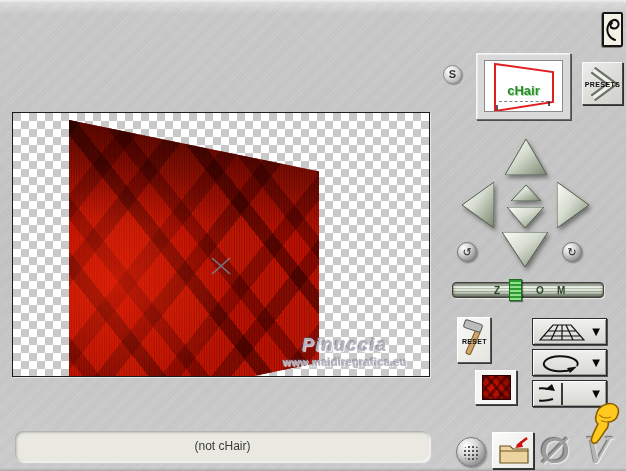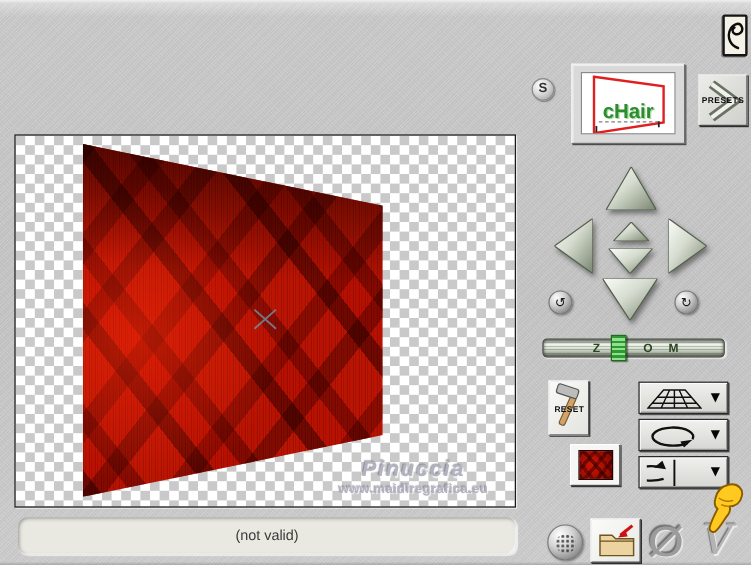--- a/index.html
+++ b/index.html
@@ -20,21 +20,21 @@
   .top-highlight { left:0; top:0; width:626px; height:3px;
     background:linear-gradient(180deg,#efefef,#d8d8d8); }
   .bottom-shade { left:0; bottom:0; width:626px; height:3px;
     background:linear-gradient(180deg,rgba(0,0,0,0),rgba(0,0,0,.18)); }
   #about-btn { left:602px; top:12px; width:21px; height:35px;
     background:#f4f1e6; border:2px solid #151515; border-radius:2px;
     box-shadow:-1px 1px 0 rgba(0,0,0,.35);
     display:flex; align-items:center; justify-content:center; cursor:pointer; }
 
   
-  #preview-panel { left:12px; top:112px; width:418px; height:311px;
+  #preview-panel { left:12px; top:112px; width:418px; height:265px;
     border:1px solid #1b1b1b;
     background:
       conic-gradient(#ffffff 90deg, #c9c9c9 90deg 180deg, #ffffff 180deg 270deg, #c9c9c9 270deg);
     background-size:16px 16px;
     overflow:hidden;
     box-shadow:1px 1px 0 rgba(255,255,255,.6); }
 
   #red-quad { left:56px; top:7px; width:250px; height:294px;
     clip-path:polygon(0 0, 100% 17.5%, 100% 82.5%, 0 100%);
     background:
@@ -65,21 +65,21 @@
     background:radial-gradient(circle at 34% 30%, #ffffff, #d9d9d9 45%, #a8a8a8 85%);
     border:1px solid #8c8c8c; box-shadow:1px 1px 1px rgba(0,0,0,.35);
     text-align:center; line-height:17px; font-size:11px; font-weight:bold; color:#333; cursor:pointer; }
 
   
   #preset-frame { left:476px; top:53px; width:95px; height:67px;
     background:#d9d9d9; border:1px solid; border-color:#f4f4f4 #6e6e6e #6e6e6e #f4f4f4;
     box-shadow:1px 1px 0 #4c4c4c, inset 1px 1px 0 #ededed; cursor:pointer; }
   #preset-inner { left:7px; top:6px; width:79px; height:52px; background:#fff; border:1px solid #8a8a8a; overflow:hidden; }
   #preset-caption { left:0; top:22px; width:100%; text-align:center;
-    font-size:17px; font-weight:bold; color:#2e8b2e; letter-spacing:0;
+    font-size:13px; font-weight:bold; color:#2e8b2e; letter-spacing:0;
     text-shadow:1px 1px 0 rgba(140,210,140,.8); }
   #thumb-ticks { left:14px; top:40px; width:50px; height:0;
     border-top:1px dashed #555; opacity:.75; }
 
   
   #presets-button { left:582px; top:62px; width:41px; height:43px;
     background:linear-gradient(135deg,#ececea,#cfcfcb);
     border:1px solid; border-color:#f8f8f8 #4a4a4a #4a4a4a #f8f8f8;
     box-shadow:1px 1px 0 #2e2e2e; cursor:pointer; }
   #presets-label { left:0; top:18px; width:100%; text-align:center;
@@ -191,21 +191,21 @@
   <svg class="abs" id="center-marker" viewBox="0 0 22 20">
     <path d="M2,2 L20,18 M20,2 L2,18" stroke="#7391a4" stroke-width="1.6" opacity="0.8" fill="none"></path>
   </svg>
   <div class="abs" id="watermark">
     <div class="wm-title">Pinuccia</div>
     <div class="wm-url">www.maidiregrafica.eu</div>
   </div>
 </div>
 
 <div class="abs" id="status-bar">
-  <span>(not valid)</span>
+  <span>(not cHair)</span>
 </div>
 
 <div class="abs" id="s-button">
   <span>S</span>
 </div>
 
 <div class="abs" id="preset-frame">
   <div class="abs" id="preset-inner">
     <svg class="abs" width="79" height="52" viewBox="0 0 79 52">
       <polygon points="10,3 68,11 68,41 10,50" fill="none" stroke="#e02020" stroke-width="2"></polygon>

